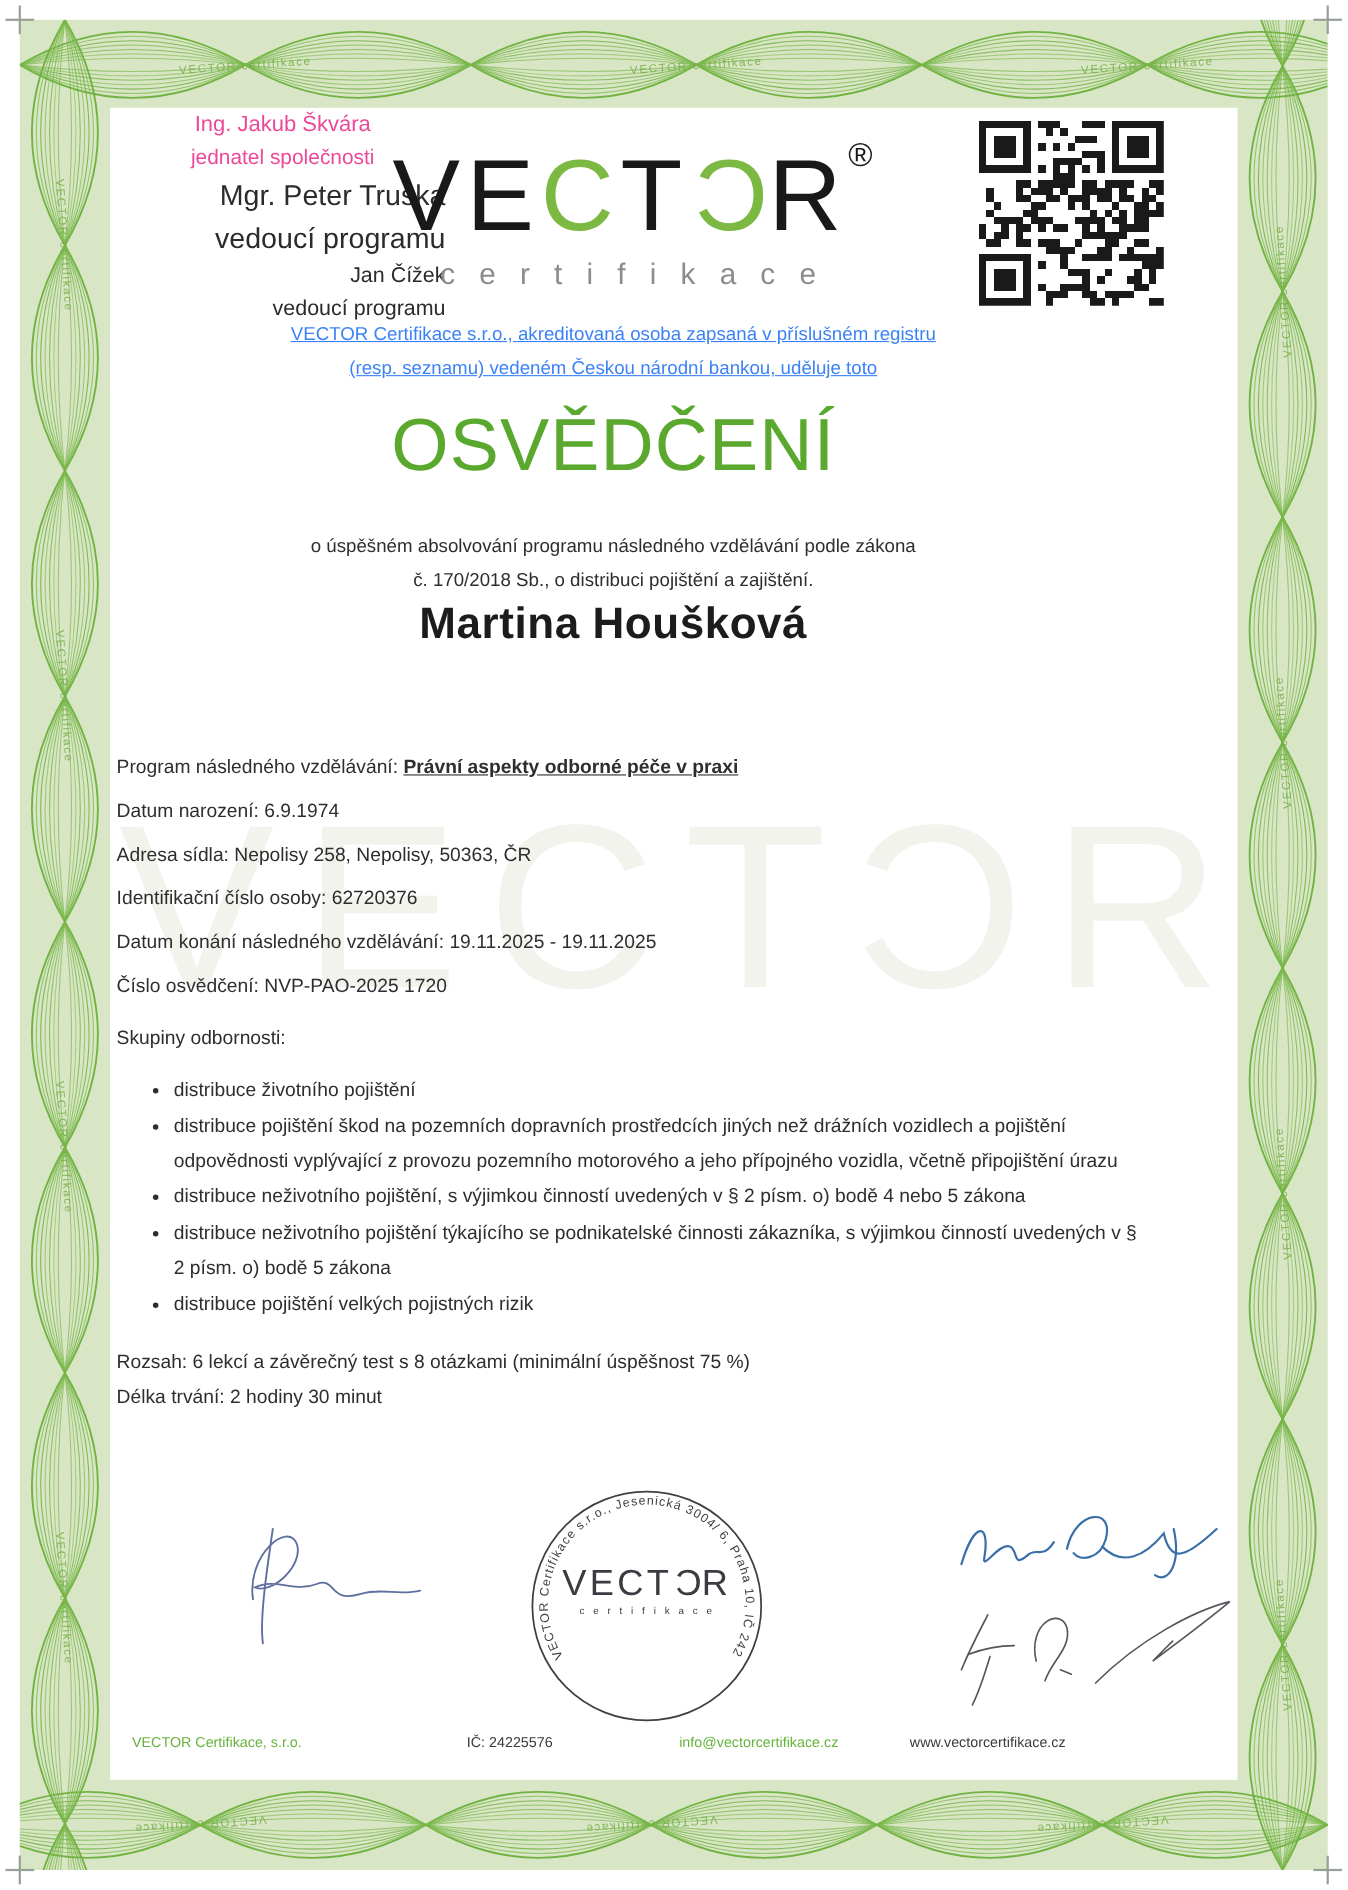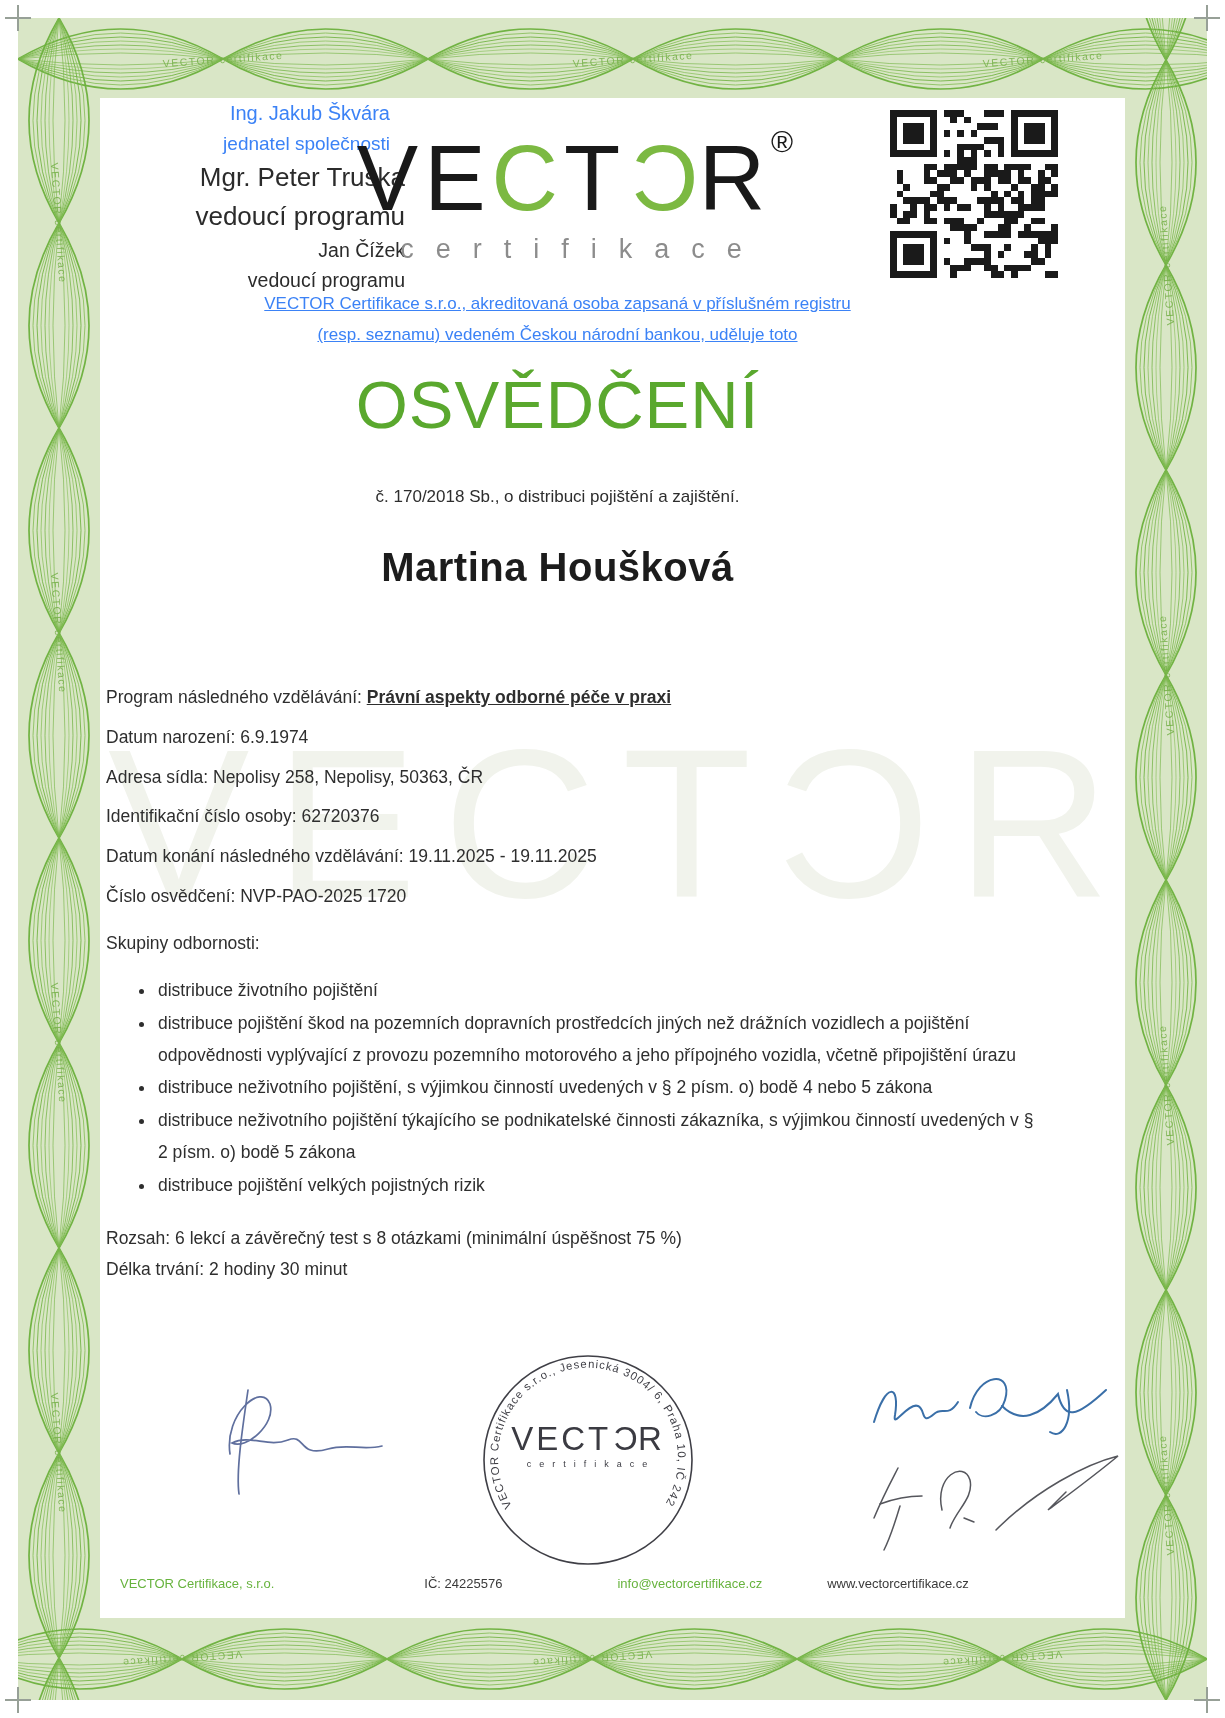--- a/index.html
+++ b/index.html
@@ -56,21 +56,21 @@
   .dline .b{font-weight:700;text-decoration:underline;}
   .groups-label{margin-top:24px;margin-bottom:0;line-height:1.3;}
   ul.groups{margin:20px 0 0 0;padding-left:50px;width:880px;}
   ul.groups li{line-height:1.85;margin:0;padding-left:2px;}
   .scope{margin-top:26px;line-height:1.3;}
   .duration{margin-top:8px;line-height:1.3;}
   .summary{margin-top:20px;line-height:1.8;width:1000px;}
 
   
   .sig{position:absolute;}
-  .sig-name-left{left:40px;top:1402px;width:290px;text-align:right;font-size:20px;line-height:1.55;color:#3b82f6;}
+  .sig-name-left{left:40px;top:1402px;width:290px;text-align:center;font-size:20px;line-height:1.55;color:#ec4899;padding-left:12px;}
   .sig-name-left .role{font-size:19px;}
   .stamp{position:absolute;left:378px;top:1252px;width:220px;height:220px;}
   .stamp-inner{position:absolute;left:0;top:72px;width:220px;text-align:center;color:#3b3b42;}
   .stamp-word{font-size:33px;letter-spacing:3px;font-weight:500;line-height:1;color:#3b3b42;white-space:nowrap;}
   .stamp-sub{margin-top:4px;font-size:9px;letter-spacing:8px;padding-left:6px;color:#3b3b42;}
   .sig-name-rt{left:455px;top:1293px;width:305px;text-align:right;font-size:26px;line-height:1.5;color:#2b2b2b;}
   .sig-name-rb{left:455px;top:1408px;width:305px;text-align:right;font-size:19.5px;line-height:1.5;color:#2b2b2b;}
 
   
   .footer{position:absolute;left:6px;top:1478px;width:1012px;display:flex;align-items:baseline;font-size:13px;}
@@ -495,20 +495,21 @@
           </svg></div>
 
       <div class="center-col intro">
         <div>VECTOR Certifikace s.r.o., akreditovaná osoba zapsaná v příslušném registru</div>
         <div>(resp. seznamu) vedeném Českou národní bankou, uděluje toto</div>
       </div>
 
       <div class="center-col big-title">OSVĚDČENÍ</div>
 
       <div class="center-col subtitle">
+        <div>o úspěšném absolvování programu následného vzdělávání podle zákona</div>
         <div>č. 170/2018 Sb., o distribuci pojištění a zajištění.</div>
       </div>
 
       <div class="center-col recipient">Martina Houšková</div>
 
       <div class="flow">
         <div id="detailLines">
             <div class="dline"><span>Program následného vzdělávání: </span><span class="b">Právní aspekty odborné péče v praxi</span></div>
             <div class="dline"><span>Datum narození: </span><span>6.9.1974</span></div>
             <div class="dline"><span>Adresa sídla: </span><span>Nepolisy 258, Nepolisy, 50363, ČR</span></div>

